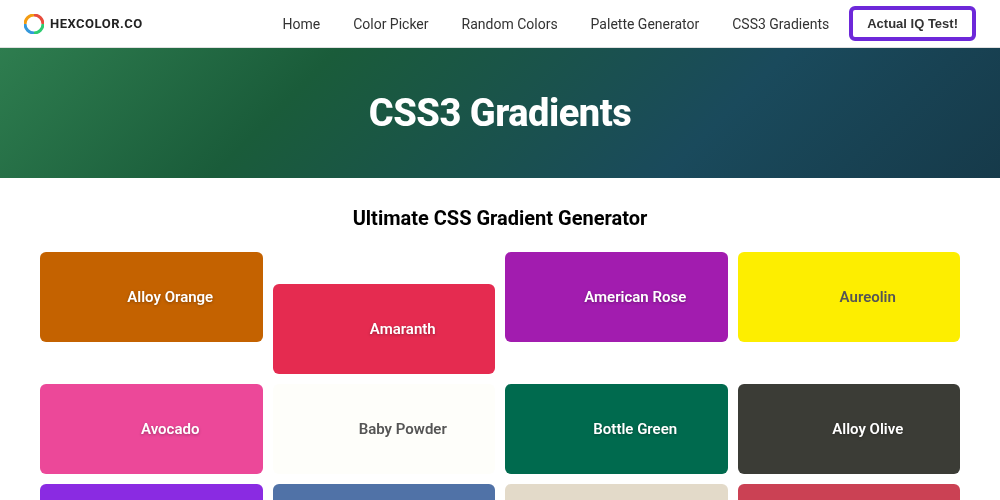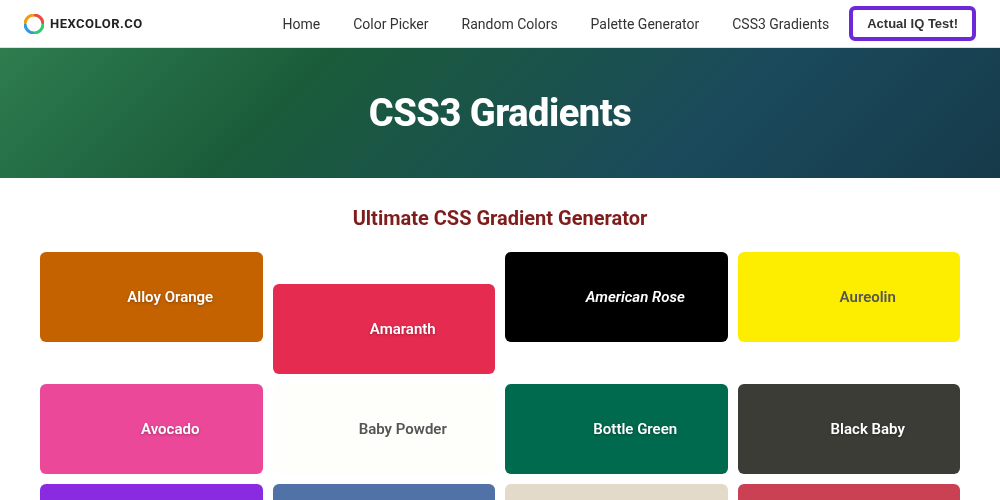--- a/index.html
+++ b/index.html
@@ -73,21 +73,21 @@
 
     
     .main-content {
       background: #fff;
       padding: 28px 40px 20px;
     }
     .section-title {
       text-align: center;
       font-size: 20px;
       font-weight: 700;
-      color: #7f1d1d;
+      color: #000000;
       margin-bottom: 22px;
     }
 
     
     .color-grid {
       display: grid;
       grid-template-columns: repeat(4, 1fr);
       gap: 10px;
     }
     .color-card {
@@ -144,37 +144,37 @@
 <div class="main-content">
   <h2 class="section-title">Ultimate CSS Gradient Generator</h2>
   <div class="color-grid" id="color-grid">
 
   <div class="color-card" style="background-color: rgb(196, 98, 0);">
         <span class="color-card-label">Alloy Orange</span>
       </div>
       <div class="color-card" style="background-color: rgb(229, 43, 80); margin-top: 32px;">
         <span class="color-card-label">Amaranth</span>
       </div>
-      <div class="color-card" style="background-color: #000000; font-style: italic;">
+      <div class="color-card" style="background-color: #a21caf;">
         <span class="color-card-label">American Rose</span>
       </div>
       <div class="color-card dark-text" style="background-color: rgb(253, 238, 0);">
         <span class="color-card-label">Aureolin</span>
       </div>
       <div class="color-card" style="background-color: #ec4899;">
         <span class="color-card-label">Avocado</span>
       </div>
       <div class="color-card dark-text" style="background-color: rgb(254, 254, 250);">
         <span class="color-card-label">Baby Powder</span>
       </div>
       <div class="color-card" style="background-color: rgb(0, 106, 78);">
         <span class="color-card-label">Bottle Green</span>
       </div>
       <div class="color-card" style="background-color: rgb(59, 60, 54);">
-        <span class="color-card-label">Black Baby</span>
+        <span class="color-card-label">Alloy Olive</span>
       </div>
       <div class="color-card" style="background-color: rgb(138, 43, 226);">
         <span class="color-card-label">Blue-Violet</span>
       </div>
       <div class="color-card" style="background-color: rgb(80, 114, 167);">
         <span class="color-card-label">Blue Yonder</span>
       </div>
       <div class="color-card dark-text" style="background-color: rgb(227, 218, 201);">
         <span class="color-card-label">Bone</span>
       </div>

